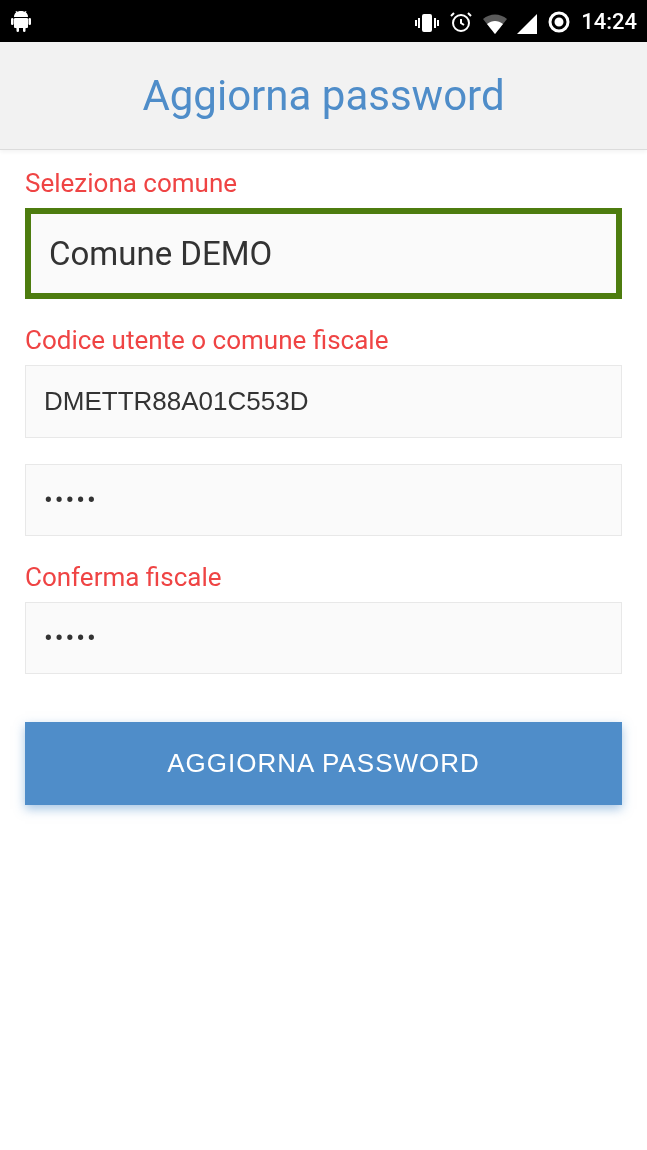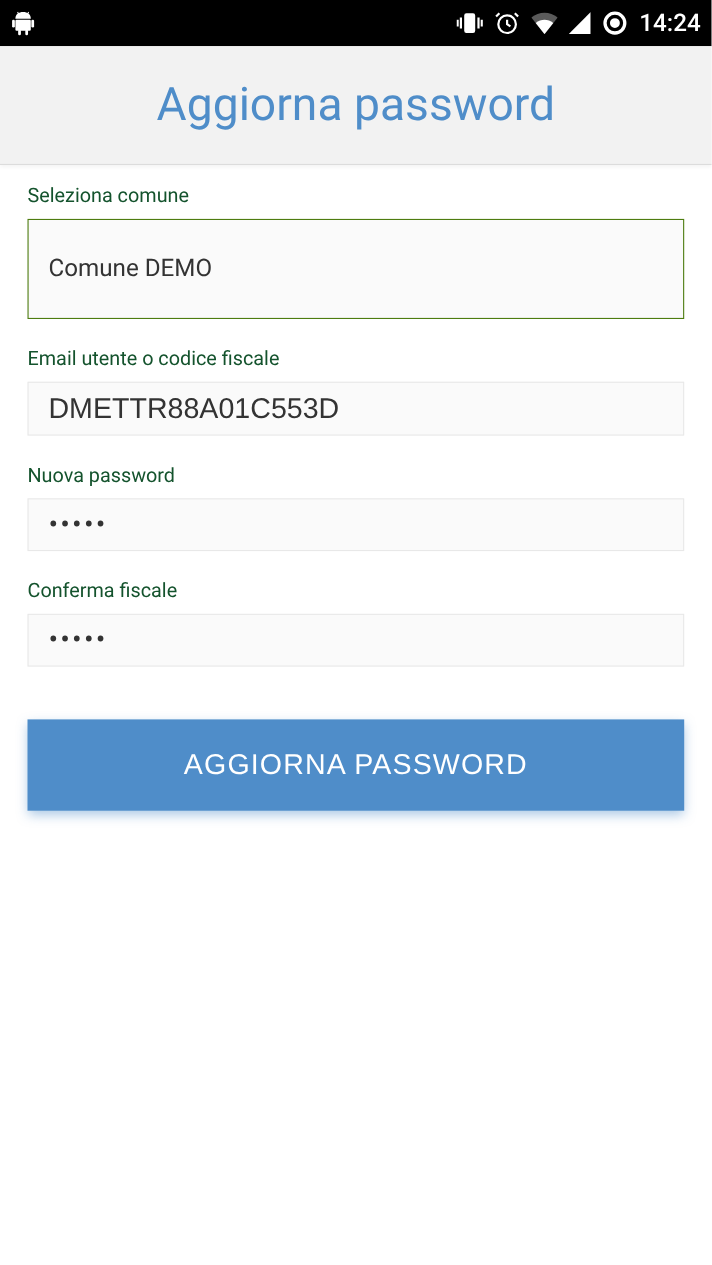--- a/index.html
+++ b/index.html
@@ -25,21 +25,21 @@
     font-size: 22px;
     font-weight: 500;
   }
   .status-left {
     display: flex;
     align-items: center;
     gap: 8px;
   }
   .status-right {
     display: flex;
-    align-items: center;
+    align-items: flex-end;
     gap: 10px;
   }
   .header {
     background: #f2f2f2;
     height: 108px;
     display: flex;
     align-items: center;
     justify-content: center;
     border-bottom: 1px solid #dcdcdc;
     box-shadow: 0 2px 4px rgba(0,0,0,0.05);
@@ -49,41 +49,41 @@
     font-size: 42px;
     font-weight: 400;
   }
   .form {
     padding: 18px 25px;
   }
   .field-group {
     margin-bottom: 26px;
   }
   .field-label {
-    color: #14532d;
-    font-size: 18px;
+    color: #ef4444;
+    font-size: 26px;
     font-weight: 400;
     margin-bottom: 10px;
     display: block;
   }
   .field-input {
     width: 100%;
     background: #fafafa;
     border: 1px solid #e8e8e8;
-    padding: 8px 18px;
+    padding: 20px 18px;
     font-size: 26px;
     color: #333333;
     font-weight: 400;
   }
   .field-select {
     width: 100%;
     background: #fafafa;
-    border: 1px solid #4d7c0f;
-    padding: 32px 18px;
-    font-size: 22px;
+    border: 6px solid #4d7c0f;
+    padding: 20px 18px;
+    font-size: 33px;
     color: #333333;
     font-weight: 400;
   }
   .password-dots {
     font-size: 26px;
     letter-spacing: 2px;
     color: #333333;
   }
   .submit-button {
     width: 100%;
@@ -165,27 +165,26 @@
 </div>
 
 <div class="form">
 
   <div class="field-group">
     <label class="field-label">Seleziona comune</label>
     <div class="field-select">Comune DEMO</div>
   </div>
 
   <div class="field-group">
-    <label class="field-label">Email utente o codice fiscale</label>
+    <label class="field-label">Codice utente o comune fiscale</label>
     <input type="text" class="field-input" value="DMETTR88A01C553D" style="">
   </div>
 
 
   <div class="field-group">
-    <label class="field-label">Nuova password</label>
     <div class="field-input password-dots">•••••</div>
   </div>
 
   <div class="field-group">
     <label class="field-label">Conferma fiscale</label>
     <div class="field-input password-dots">•••••</div>
   </div>
 
   <button class="submit-button">AGGIORNA PASSWORD</button>
 

